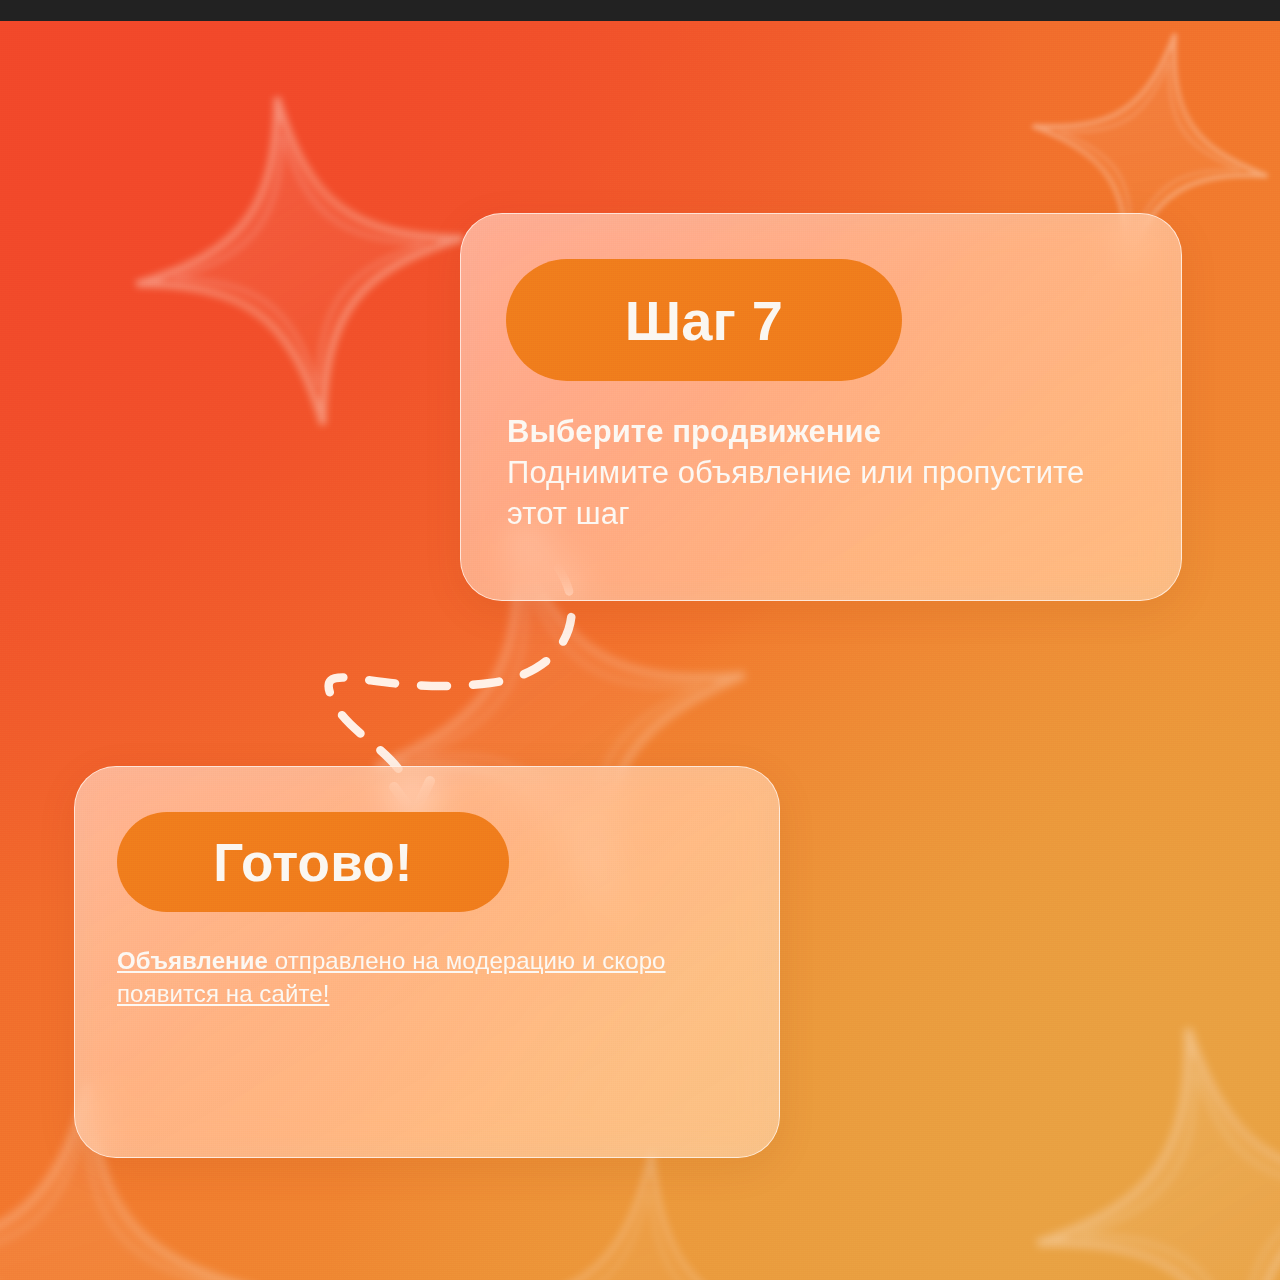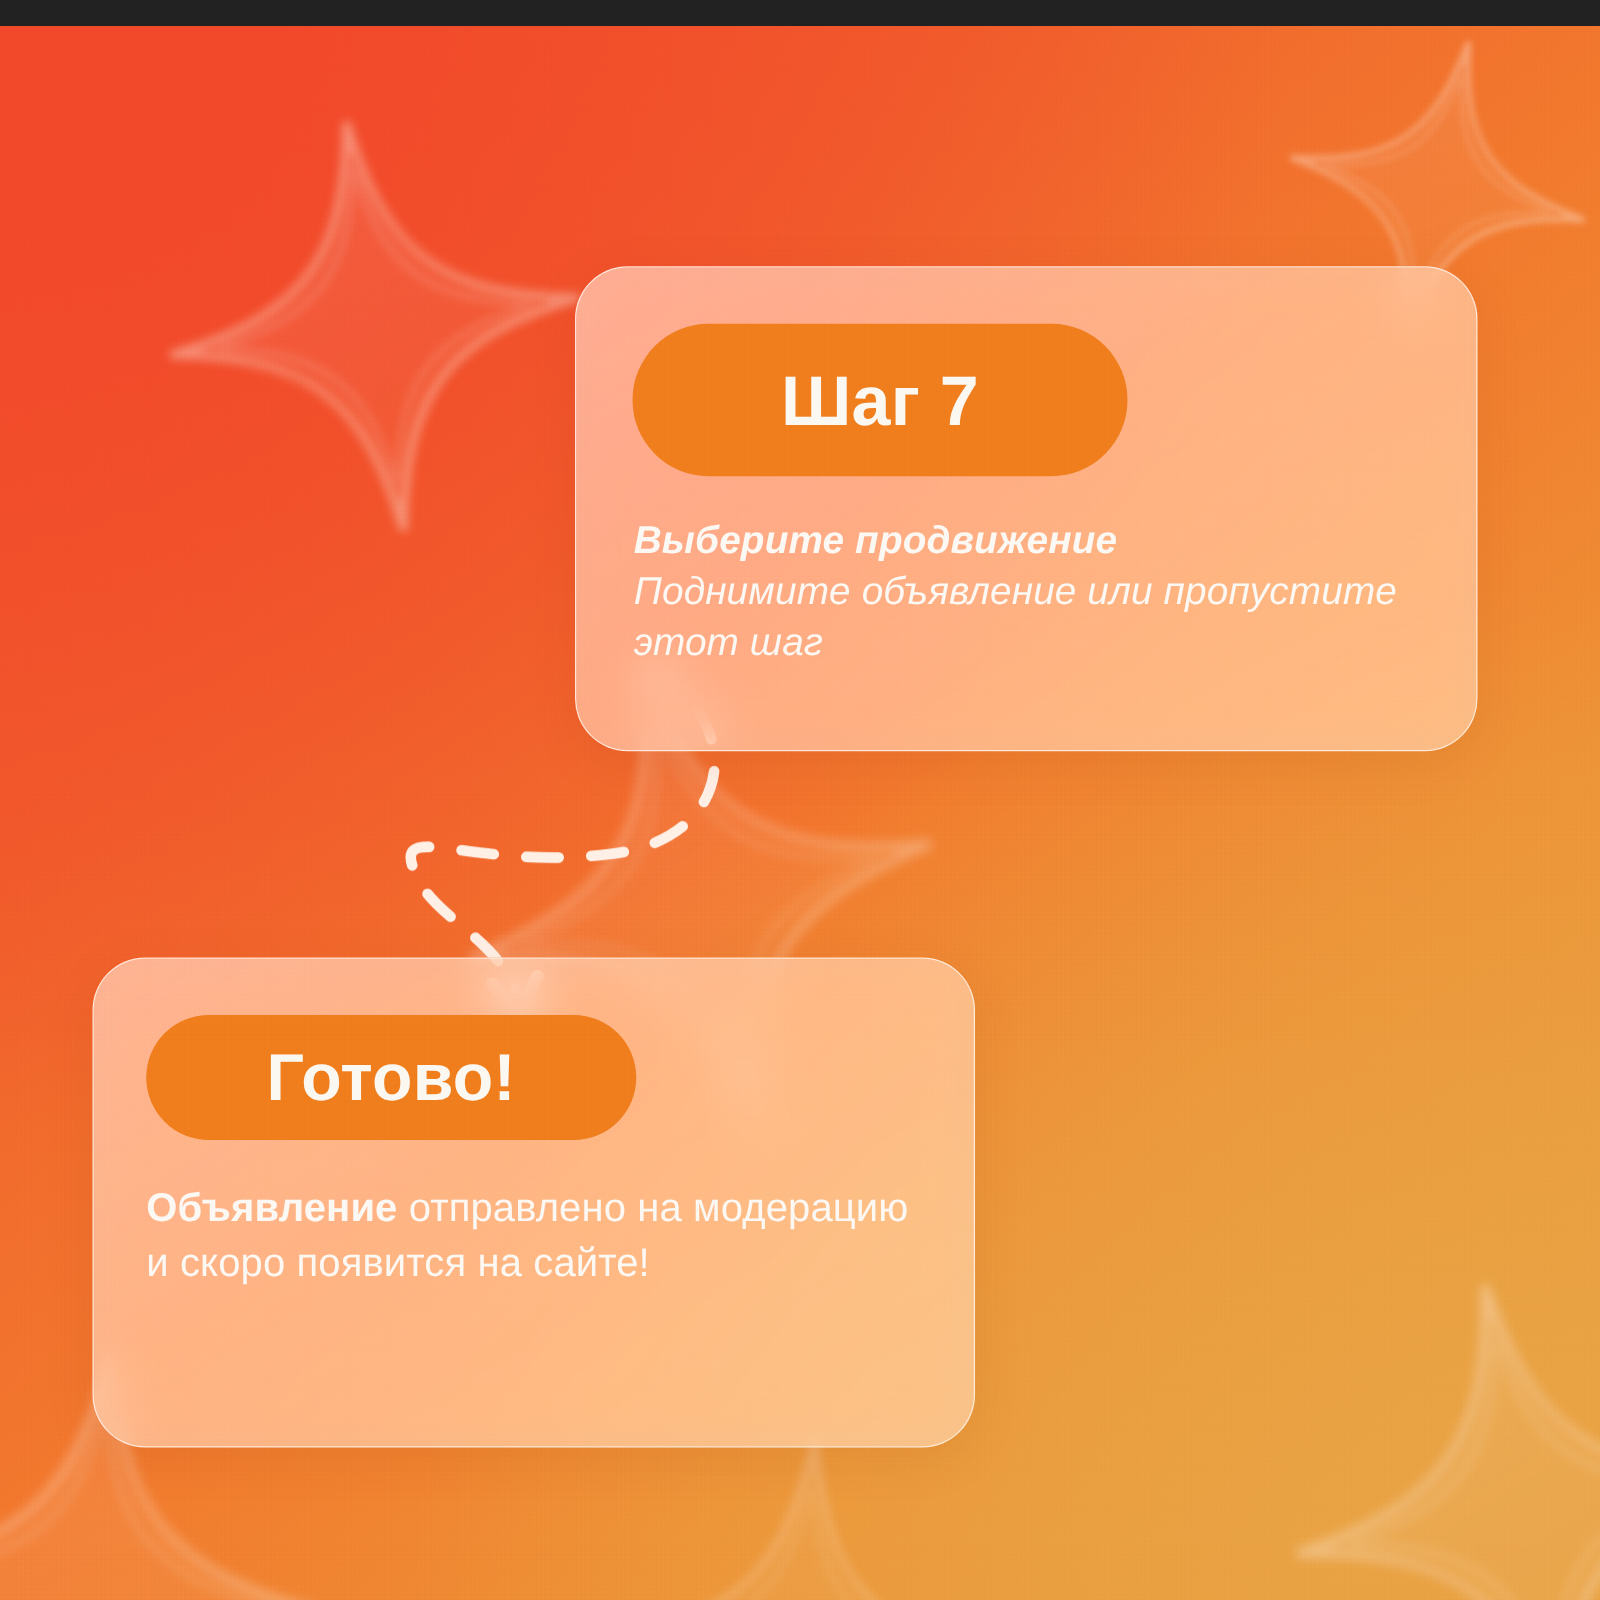--- a/index.html
+++ b/index.html
@@ -89,22 +89,22 @@
   #pill-done { left: 42px;  top: 45px;  width: 392px; height: 100px; font-size: 53px; }
 
   
   .card-body {
     position: absolute;
     color: #FCF8F3;
     font-size: 31px;
     line-height: 1.33;
     letter-spacing: .1px;
   }
-  #body-step { left: 46px; top: 197px; width: 640px; font-style: italic; }
-  #body-done { left: 42px; top: 178px; width: 620px; font-size: 32px; line-height: 1.36; }
+  #body-step { left: 46px; top: 197px; width: 640px; }
+  #body-done { left: 42px; top: 178px; width: 620px; font-size: 24px; line-height: 1.36; text-decoration: underline; }
   .card-body b { font-weight: 700; }
   .card-body .lead { font-weight: 700; display: block; }
 </style>
 </head>
 <body>
 
 <div id="stage">
 
   <div class="bg-gradient"></div>
 

